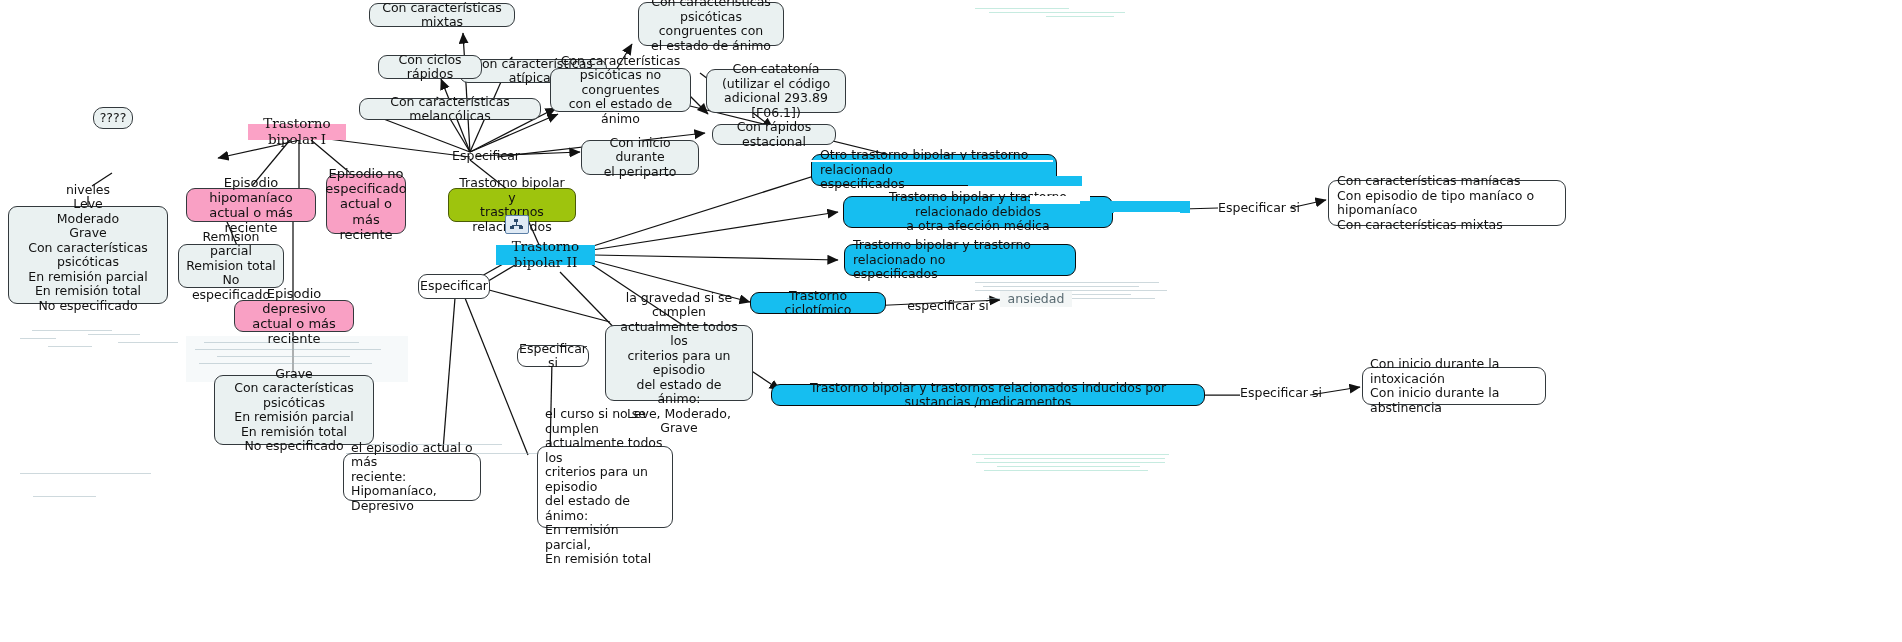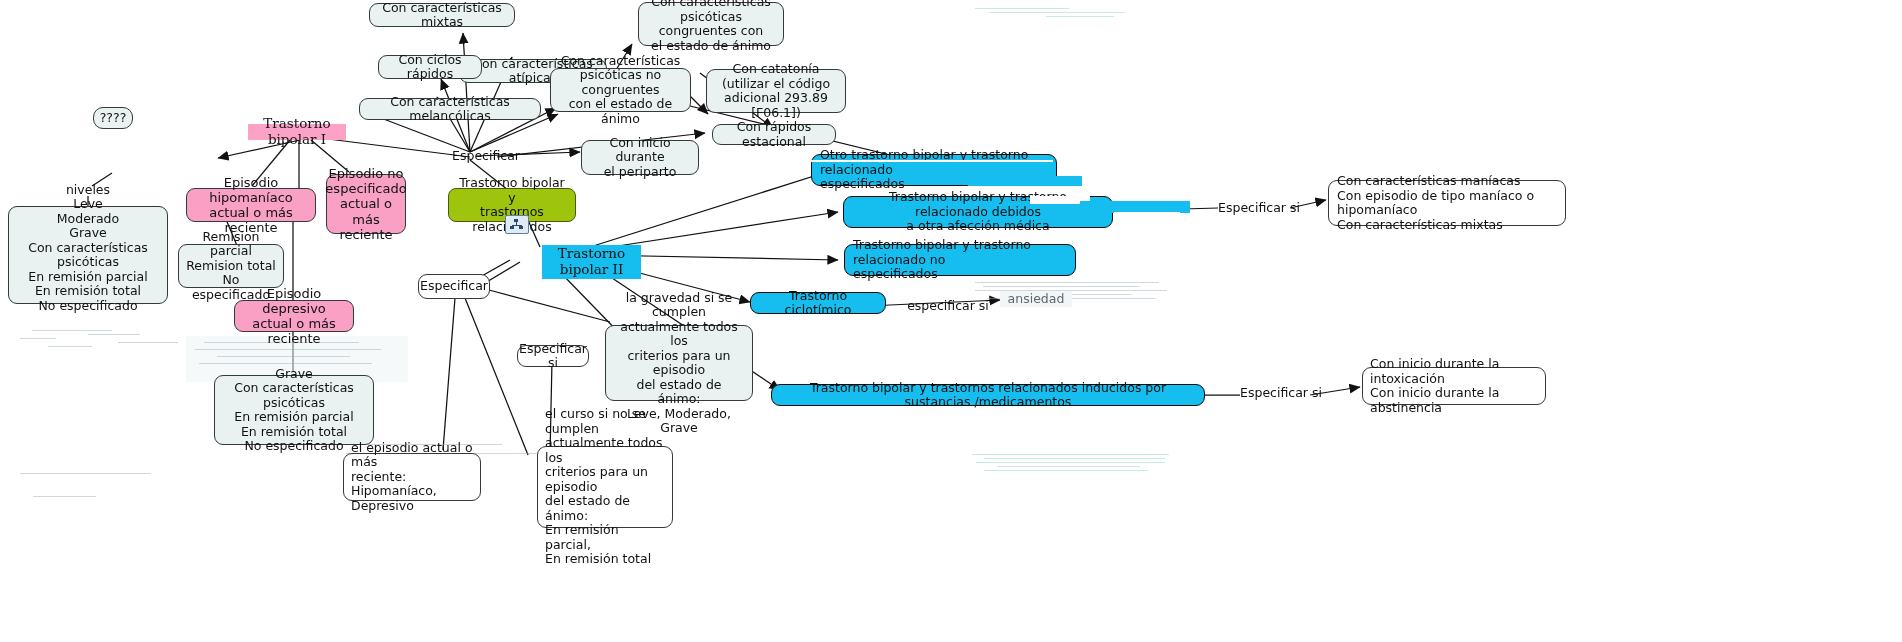--- a/index.html
+++ b/index.html
@@ -245,21 +245,21 @@
   <div class="node box" style="left:214px;top:375px;width:160px;height:70px;">Grave
 Con características psicóticas
 En remisión parcial
 En remisión total
 No especificado</div>
 
   <div class="node green" style="left:448px;top:188px;width:128px;height:34px;">Trastorno bipolar y
 trastornos relacionados</div>
   <div class="mapicon" style="left:505px;top:215px;"></div>
 
-  <div class="node cyanflat" style="left:496px;top:245px;width:99px;height:34px;margin-left:46px;">Trastorno bipolar II</div>
+  <div class="node cyanflat" style="left:496px;top:245px;width:99px;height:20px;">Trastorno bipolar II</div>
 
   <div class="node box white" style="left:418px;top:274px;width:72px;height:25px;">Especificar</div>
 
   <div class="node box white" style="left:517px;top:345px;width:72px;height:22px;">Especificar si</div>
 
   <div class="node box" style="left:605px;top:325px;width:148px;height:76px;">la gravedad si se cumplen
 actualmente todos los
 criterios para un episodio
 del estado de ánimo:
 Leve, Moderado, Grave</div>

